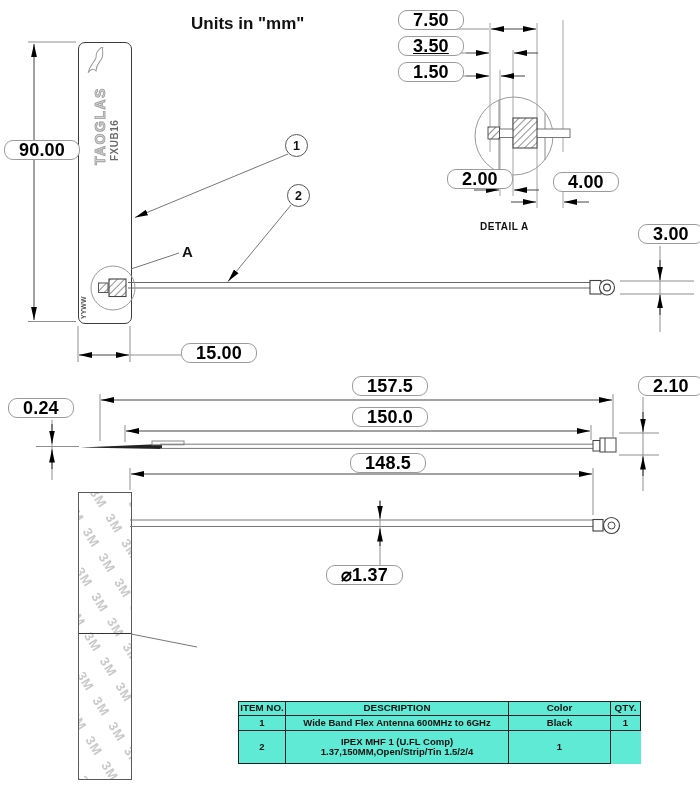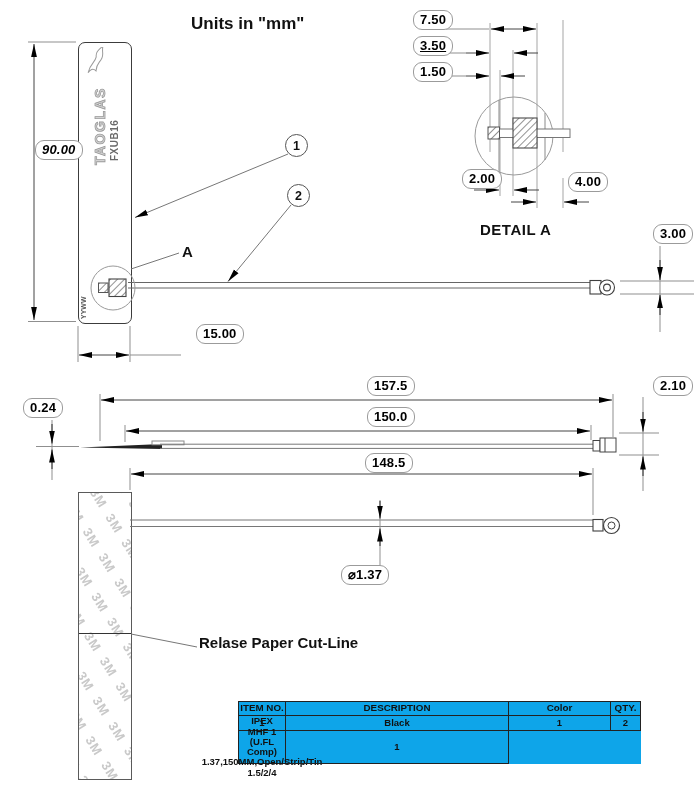--- a/index.html
+++ b/index.html
@@ -21,30 +21,30 @@
          border:1.2px solid #5a5a5a;background:#fff;overflow:hidden;z-index:1;}
   .pattern{position:absolute;left:-134px;top:8px;width:320px;
            transform:rotate(58deg);transform-origin:center;
            color:#c9c9c9;font-weight:bold;font-size:13px;line-height:27px;
            letter-spacing:1px;word-spacing:5px;text-align:center;}
   .pattern span{display:block;white-space:nowrap;}
   .cutline{position:absolute;left:0;top:140px;width:100%;height:0;
            border-top:1.4px solid #333;}
   
   .dimbox{position:absolute;z-index:3;border:1.3px solid #9b9b9b;border-radius:9px;
-          background:#fff;color:#000;font-weight:bold;font-size:13px;line-height:16px;
-          padding:1px 6px;letter-spacing:0.2px;white-space:nowrap;margin-left:15px;}
+          background:#fff;color:#000;font-weight:bold;font-size:18px;line-height:16px;
+          padding:1px 14px;letter-spacing:0.2px;white-space:nowrap;}
   .plain{position:absolute;z-index:3;font-weight:bold;color:#111;white-space:nowrap;}
   .callout{position:absolute;z-index:3;width:21px;height:21px;border:1.4px solid #555;
            border-radius:50%;background:#fff;display:flex;align-items:center;
            justify-content:center;font-weight:bold;font-size:12.5px;color:#111;}
   
   .bom{position:absolute;left:238px;top:701px;z-index:3;display:grid;
        grid-template-columns:47px 223px 102px 30px;grid-template-rows:14px 15px 33px;
-       border-top:1.3px solid #222;border-left:1.3px solid #222;background:#0ea5e9;
+       border-top:1.3px solid #222;border-left:1.3px solid #222;background:#5eead4;
        color:#111;font-weight:bold;}
   .bom .cell{border-right:1.3px solid #222;border-bottom:1.3px solid #222;
        display:flex;flex-direction:column;align-items:center;justify-content:center;
        font-size:9.5px;line-height:1.08;text-align:center;padding:0 1px;box-sizing:border-box;}
   .bom .hdr{font-size:9.8px;}
 </style>
 </head>
 <body>
 
 <div class="canvas">
@@ -205,52 +205,54 @@
     <g stroke="#8f8f8f" stroke-width="1">
       <line x1="380" y1="500" x2="380" y2="567"></line>
       <line x1="380" y1="501" x2="380" y2="518.5" stroke="#333" marker-end="url(#ae)"></line>
       <line x1="380" y1="546" x2="380" y2="528.5" stroke="#333" marker-end="url(#ae)"></line>
     </g>
     <line x1="131" y1="634" x2="197" y2="647" stroke="#777" stroke-width="1"></line>
   </svg>
 
   <div class="plain" style="left:191px;top:14px;font-size:17px;">Units in "mm"</div>
 
-  <div class="dimbox" style="left:20px;top:140px;font-style:italic;">90.00</div>
-  <div class="dimbox" style="left:181px;top:324px;">15.00</div>
+  <div class="dimbox" style="left:4px;top:140px;">90.00</div>
+  <div class="dimbox" style="left:181px;top:343px;">15.00</div>
   <div class="dimbox" style="left:638px;top:224px;">3.00</div>
 
   <div class="callout" style="left:285px;top:134px;">1</div>
   <div class="callout" style="left:287px;top:184px;">2</div>
   <div class="plain" style="left:182px;top:243px;font-size:15px;">A</div>
 
   <div class="dimbox" style="left:398px;top:10px;">7.50</div>
   <div class="dimbox" style="left:398px;top:36px;text-decoration:underline;">3.50</div>
   <div class="dimbox" style="left:398px;top:62px;">1.50</div>
   <div class="dimbox" style="left:447px;top:169px;">2.00</div>
   <div class="dimbox" style="left:553px;top:172px;">4.00</div>
-  <div class="plain" style="left:480px;top:221px;font-size:15px;letter-spacing:0.5px;">DETAIL A</div>
+  <div class="plain" style="left:480px;top:221px;font-size:10px;letter-spacing:0.5px;">DETAIL A</div>
 
   <div class="dimbox" style="left:8px;top:398px;text-align:center;">0.24</div>
   <div class="dimbox" style="left:352px;top:376px;">157.5</div>
   <div class="dimbox" style="left:638px;top:376px;">2.10</div>
   <div class="dimbox" style="left:352px;top:407px;">150.0</div>
   <div class="dimbox" style="left:350px;top:453px;">148.5</div>
   <div class="dimbox" style="left:326px;top:565px;">⌀1.37</div>
 
-  <div class="plain" style="left:199px;top:634px;font-size:15px;">Relase Paper Cut-Line</div>
 
   <div class="bom">
     <div class="cell hdr">ITEM NO.</div>
     <div class="cell hdr">DESCRIPTION</div>
     <div class="cell hdr">Color</div>
     <div class="cell hdr">QTY.</div>
 
     <div class="cell">1</div>
     <div class="cell">
+      <span>Wide Band Flex Antenna 600MHz to 6GHz</span>
+    </div>
+    <div class="cell">
       <span>Black</span>
     </div>
     <div class="cell">1</div>
 
     <div class="cell">2</div>
     <div class="cell">
       <span>IPEX MHF 1 (U.FL Comp)</span>
       <span>1.37,150MM,Open/Strip/Tin 1.5/2/4</span>
     </div>
     <div class="cell">1</div>

